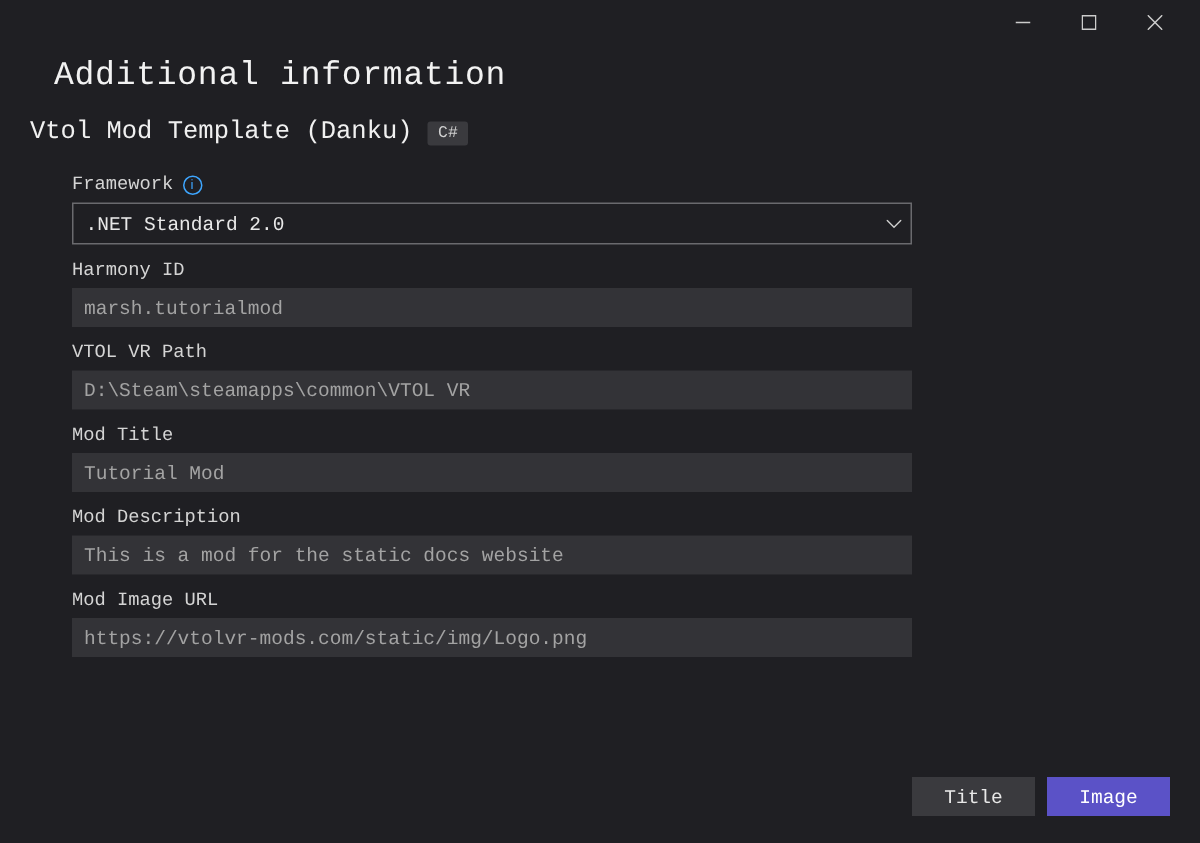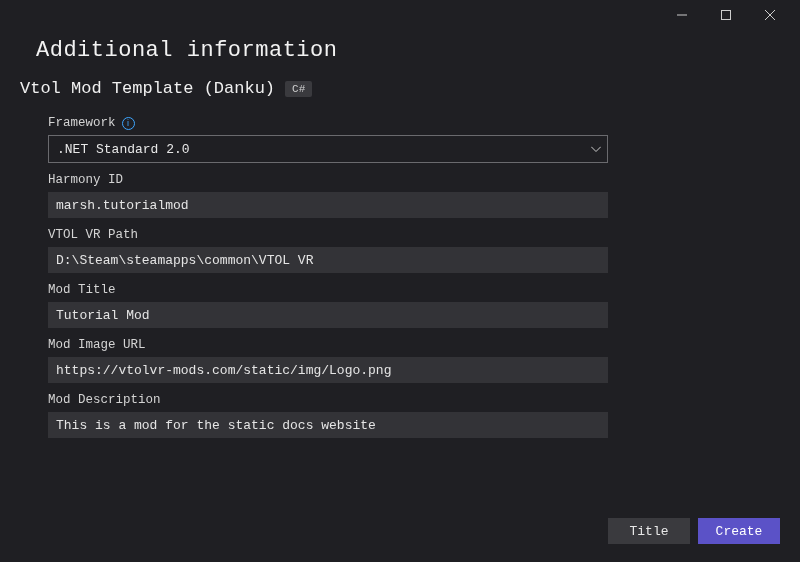--- a/index.html
+++ b/index.html
@@ -100,21 +100,21 @@
     right: 6px;
     top: 50%;
     transform: translateY(-50%);
     pointer-events: none;
   }
   .textbox {
     width: 560px;
     height: 26px;
     background: #333337;
     border: none;
-    color: #e5e5e5;
+    color: #a3a3a3;
     padding: 0 8px;
     font: inherit;
     display: flex;
     align-items: center;
   }
   .footer {
     position: absolute;
     bottom: 18px;
     right: 20px;
     display: flex;
@@ -207,34 +207,34 @@
     <div class="label-row">
       <span class="label">Mod Title</span>
     </div>
     <div class="textbox">
       <span>Tutorial Mod</span>
     </div>
   </div>
 
   <div class="field">
     <div class="label-row">
+      <span class="label">Mod Description</span>
+    </div>
+    <div class="textbox">
+      <span>This is a mod for the static docs website</span>
+    </div>
+  </div>
+
+  <div class="field">
+    <div class="label-row">
       <span class="label">Mod Image URL</span>
     </div>
     <div class="textbox">
       <span>https://vtolvr-mods.com/static/img/Logo.png</span>
-    </div>
-  </div>
-
-  <div class="field">
-    <div class="label-row">
-      <span class="label">Mod Description</span>
-    </div>
-    <div class="textbox">
-      <span>This is a mod for the static docs website</span>
     </div>
   </div>
 
 </div>
 
 <div class="footer">
   <button class="btn btn-back">Title</button>
-  <button class="btn btn-create">Create</button>
+  <button class="btn btn-create">Image</button>
 </div>
 
 </body></html>

